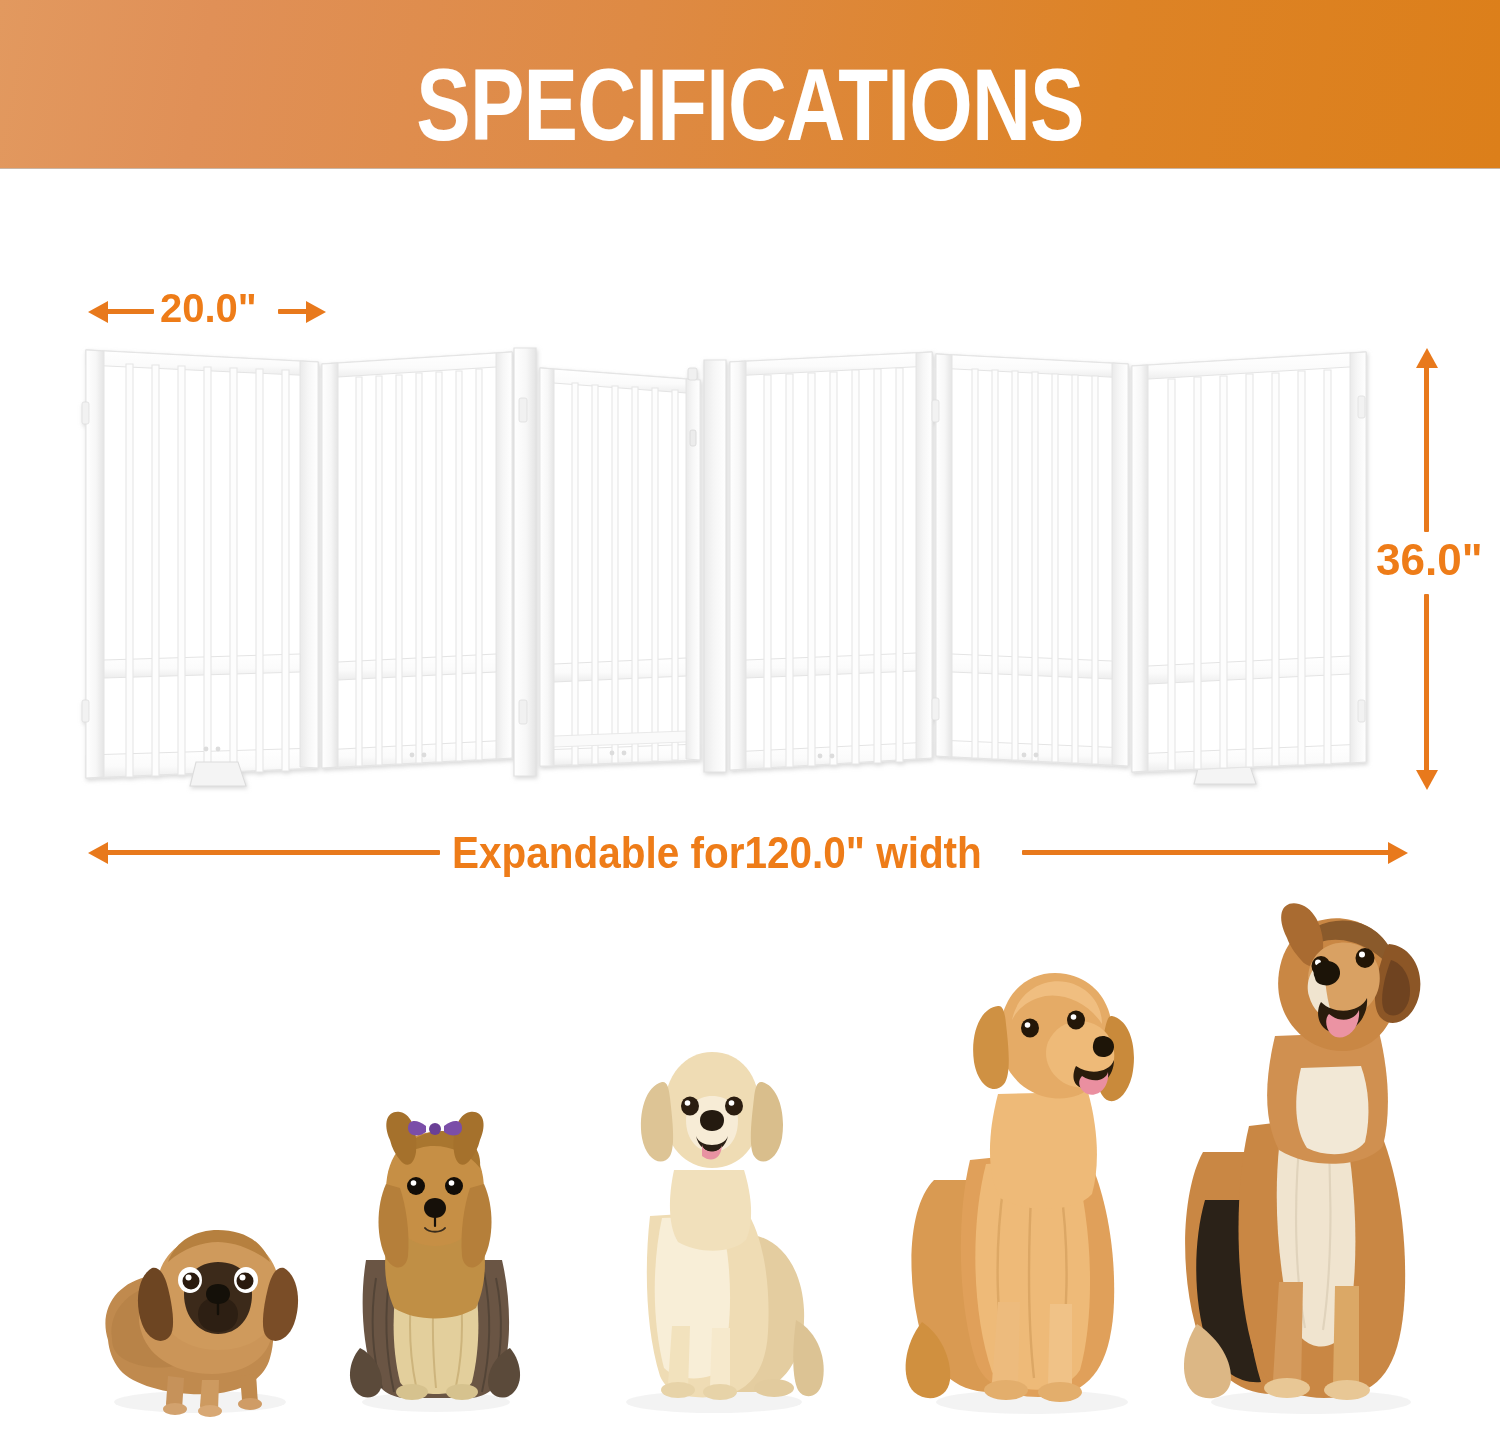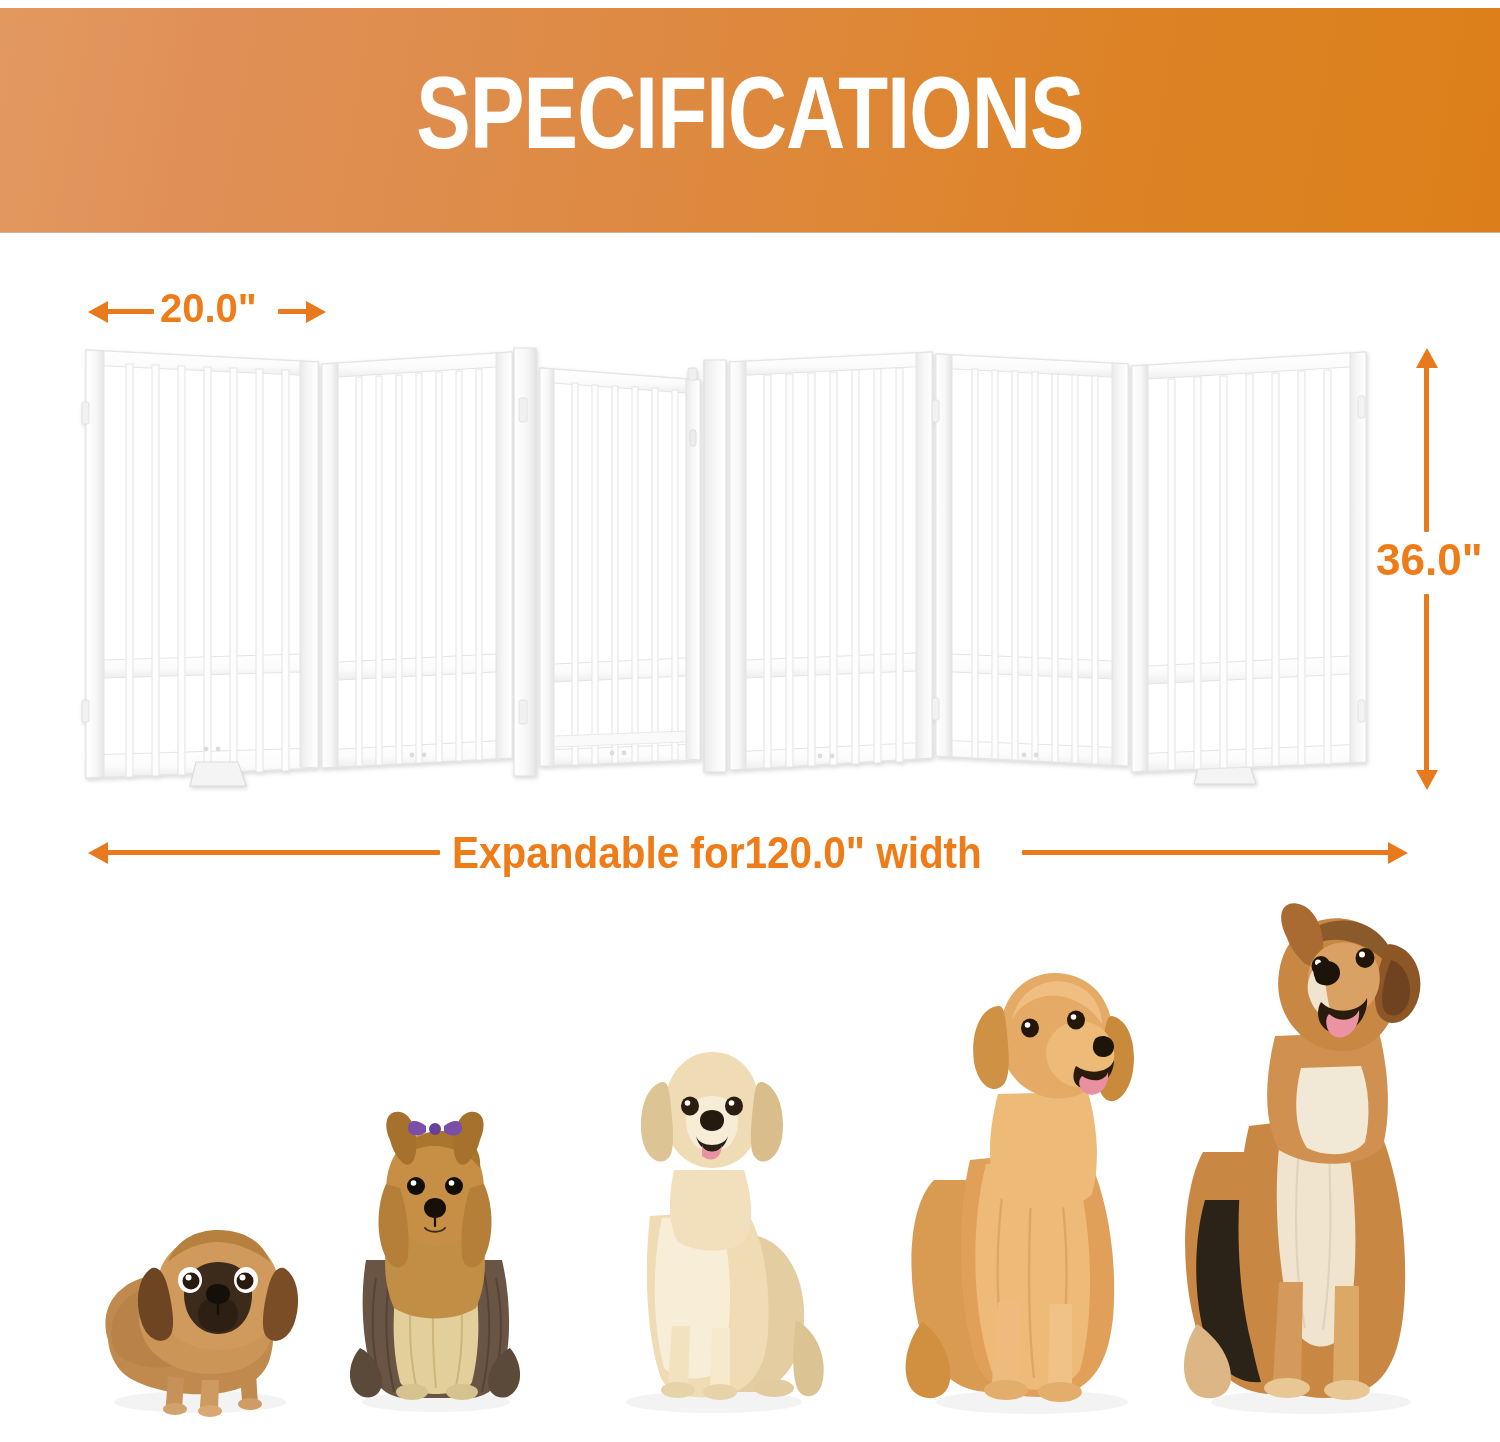--- a/index.html
+++ b/index.html
@@ -14,23 +14,23 @@
     position: relative;
     overflow: hidden;
     font-family: "Liberation Sans", "DejaVu Sans", sans-serif;
     -webkit-font-smoothing: antialiased;
   }
 
   
   #header-banner {
     position: absolute;
     left: 0;
-    top: 8px;
+    top: 0;
     width: 1500px;
-    height: 224px;
+    height: 168px;
     background: linear-gradient(100deg, #e2995f 0%, #e09057 14%, #de8a44 42%, #dd8326 74%, #dc7f1a 100%);
     box-shadow: 0 1px 0 #c9b5a4;
   }
   #header-title {
     position: absolute;
     left: 0;
     top: 50px;
     width: 1500px;
     text-align: center;
     color: #ffffff;

